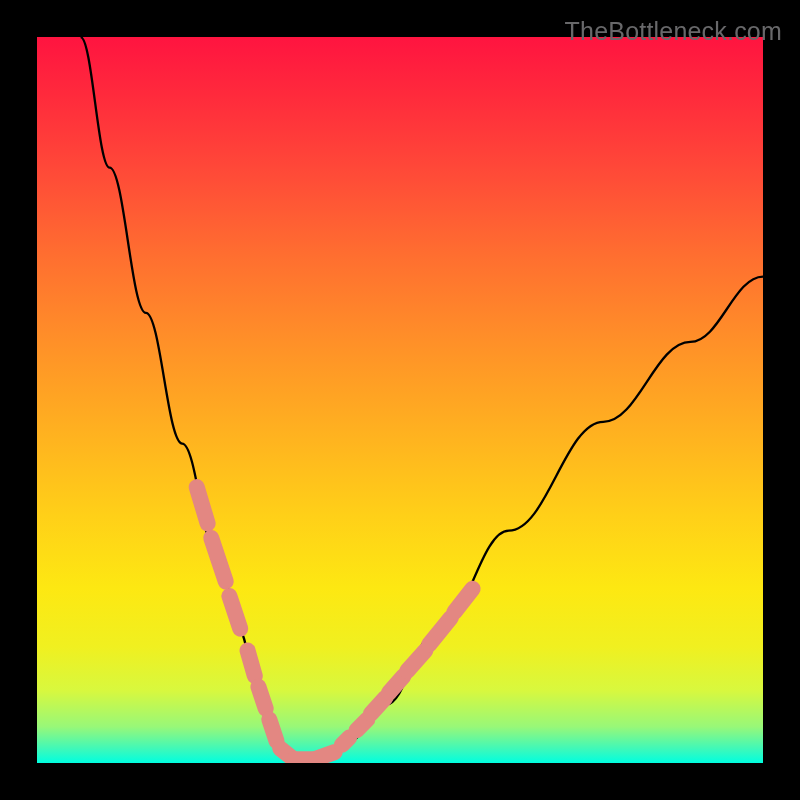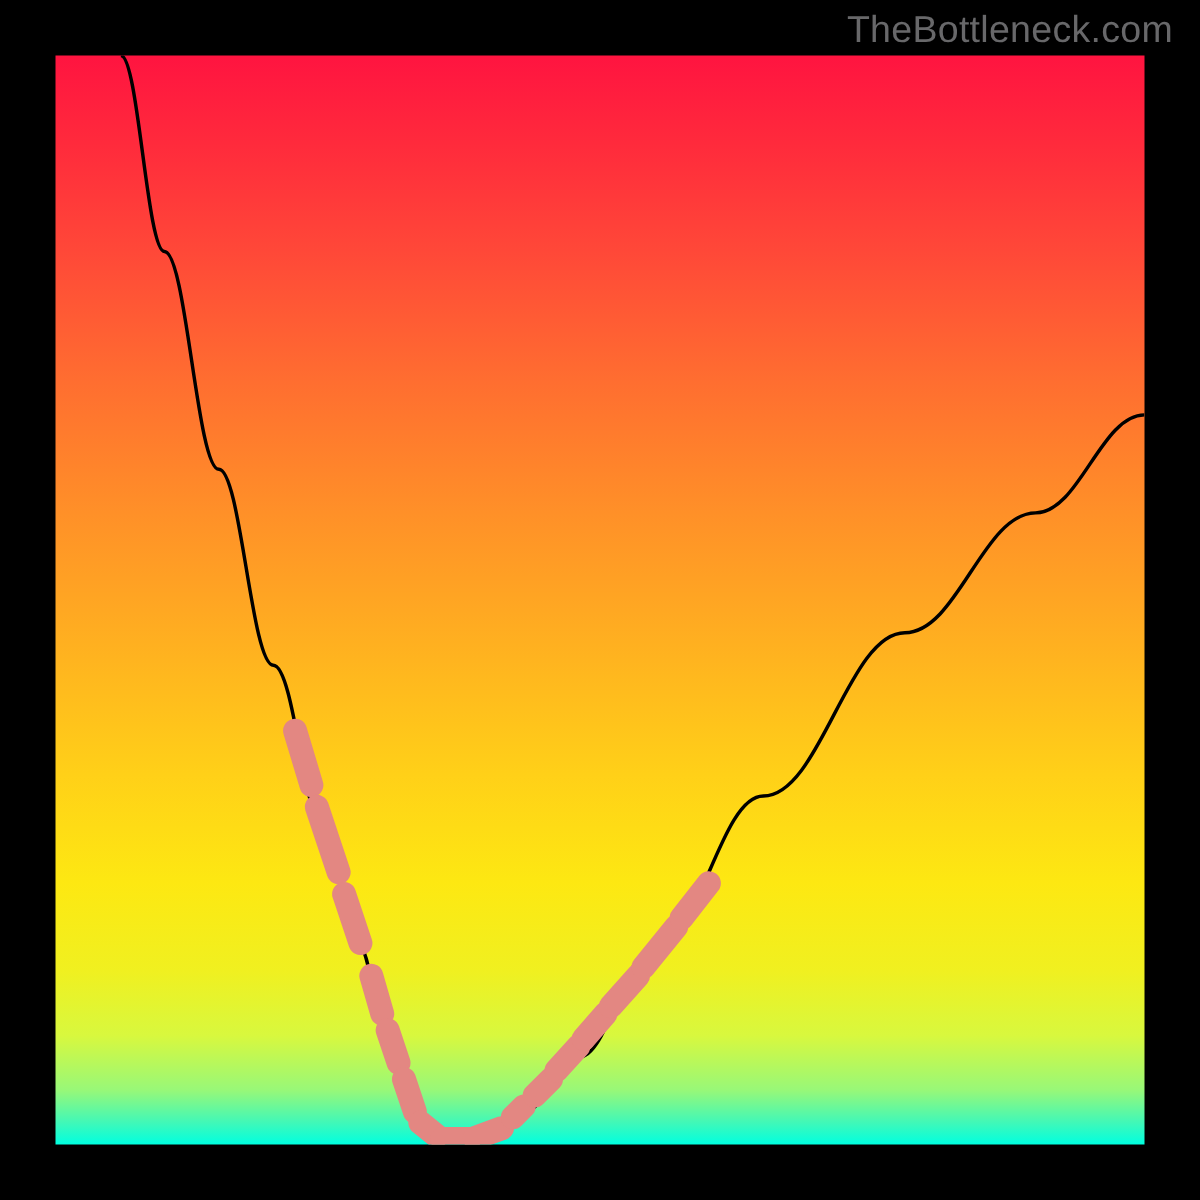--- a/index.html
+++ b/index.html
@@ -26,21 +26,21 @@
       #ffd018 66%,
       #fde812 76%,
       #f0f020 84%,
       #d8f83e 90%,
       #98f878 95%,
       #40f8b8 98%,
       #00ffe0 100%);
   }
   .watermark {
     position: absolute;
-    top: 6px;
+    top: 17px;
     right: 18px;
     font-family: Arial, Helvetica, sans-serif;
     font-size: 25px;
     font-weight: 500;
     color: #68686a;
     letter-spacing: 0.2px;
     white-space: nowrap;
   }
   svg.overlay {
     position: absolute;

